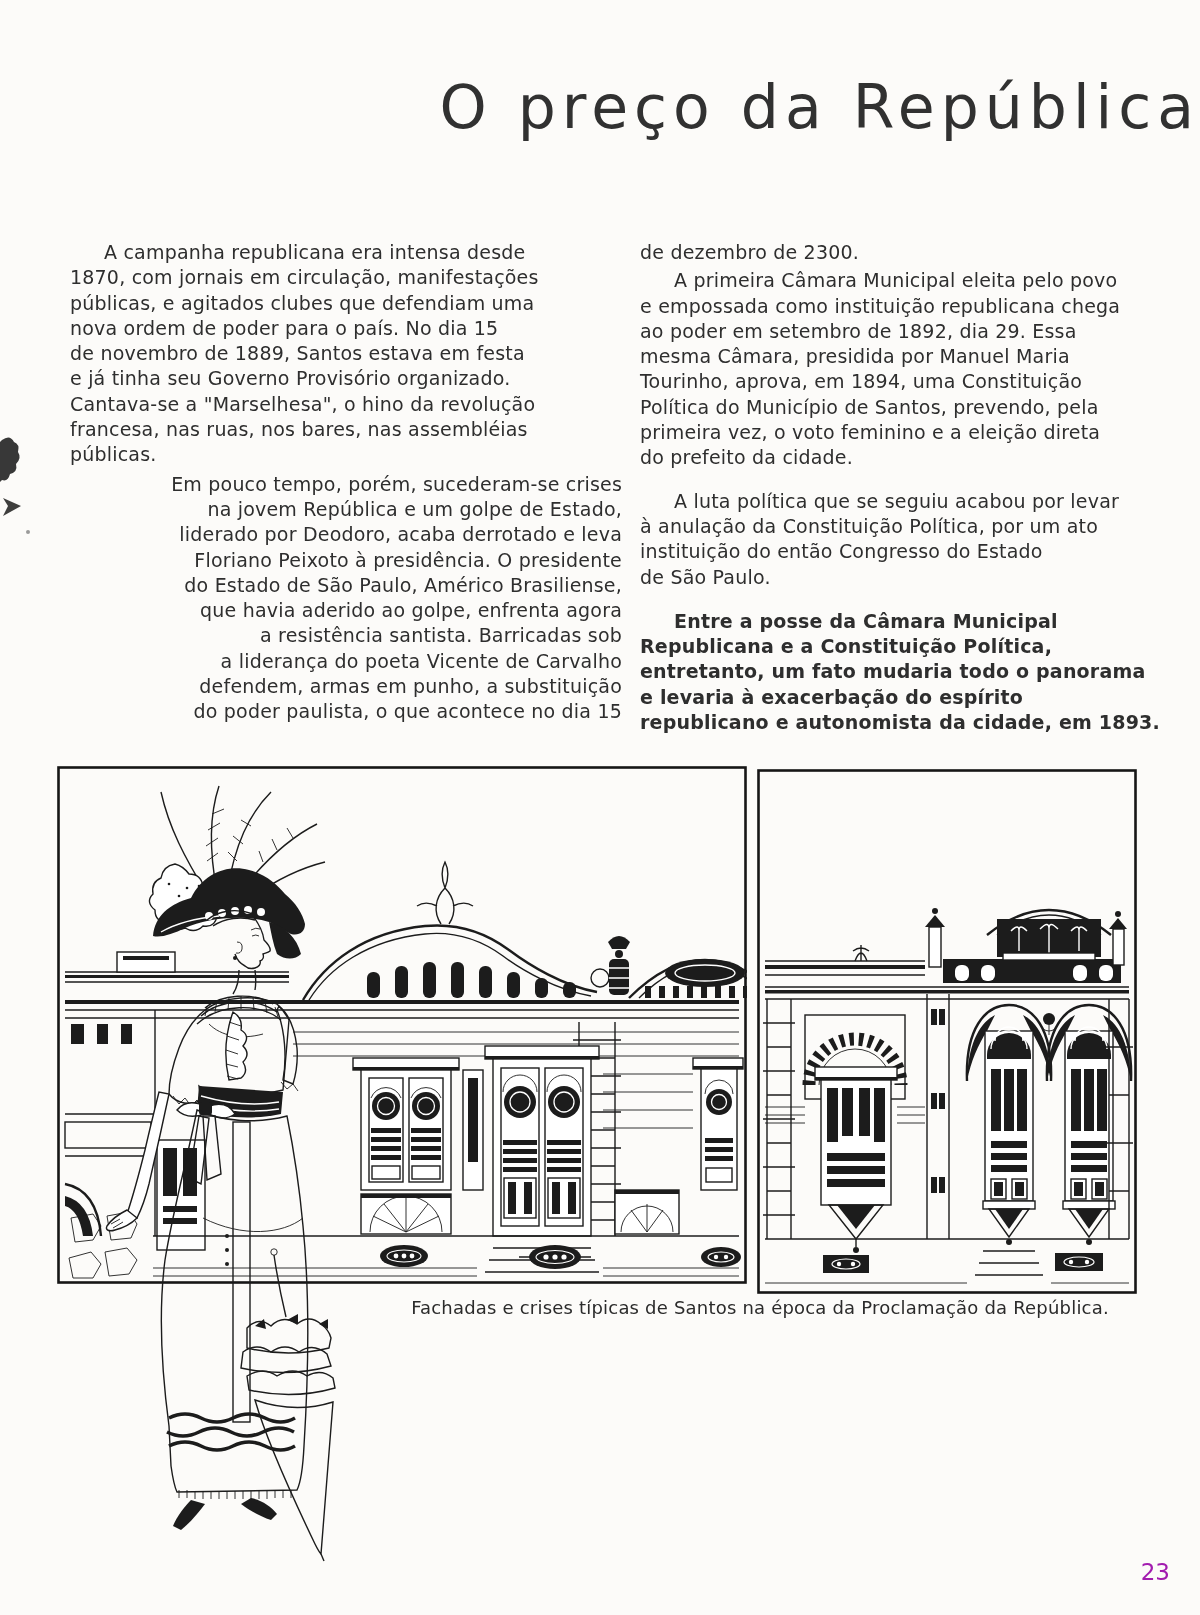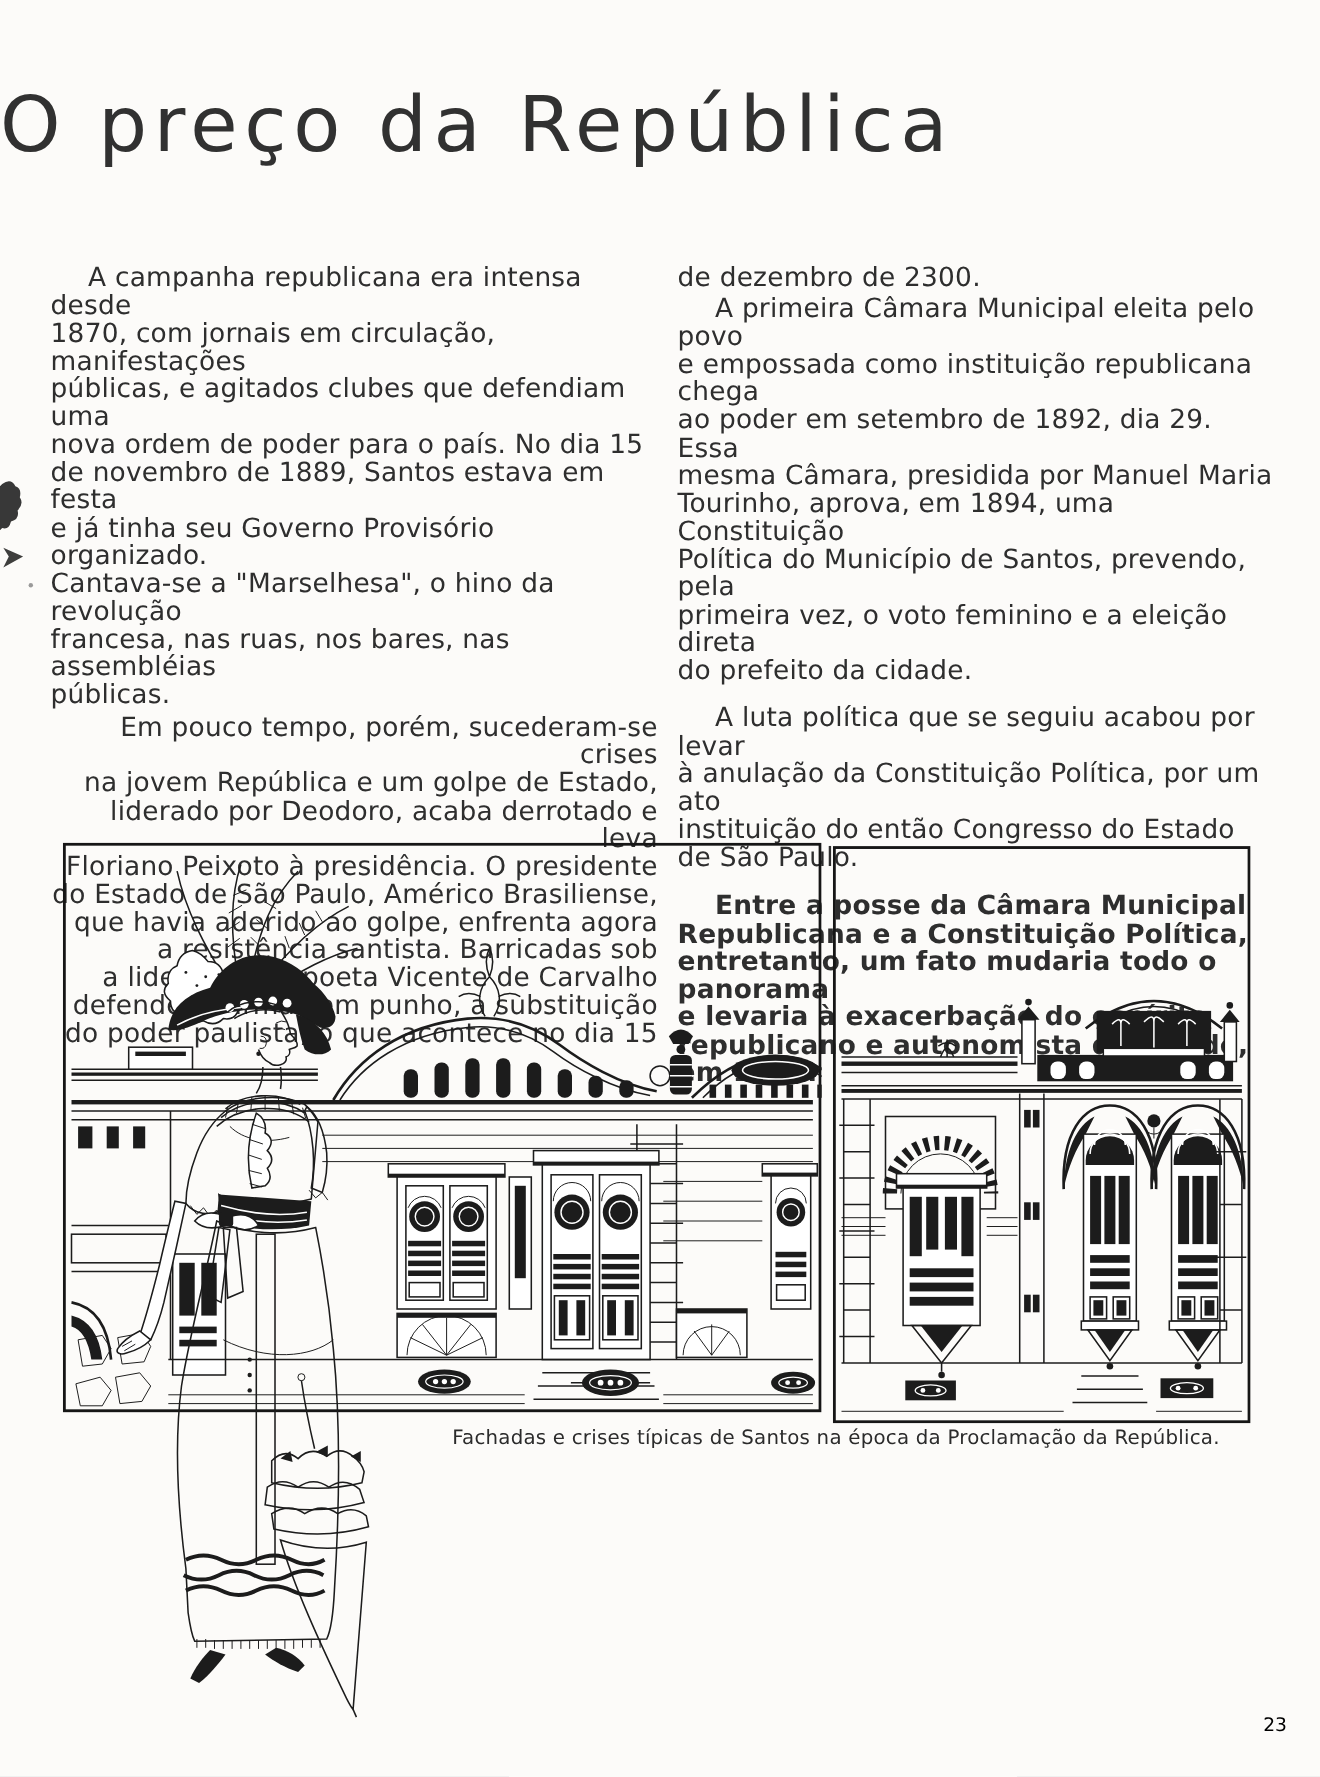--- a/index.html
+++ b/index.html
@@ -2,39 +2,39 @@
 <html><head>
 <meta charset="utf-8">
 <style>
   html,body{margin:0;padding:0;background:#e8e8e8;}
   .page{
     position:relative;width:1200px;height:1615px;margin:0 auto;
     background:#fcfbf9;overflow:hidden;
     font-family:"DejaVu Sans","Liberation Sans",sans-serif;color:#2e2e2e;
   }
   .title{
-    position:absolute;top:72px;left:0;width:100%;text-align:left;
-    font-size:70px;letter-spacing:6px;color:#313131;font-weight:400;
+    position:absolute;top:72px;left:0;width:100%;text-align:right;
+    font-size:60px;letter-spacing:6px;color:#313131;font-weight:400;
     white-space:nowrap;
   }
-  .col{position:absolute;top:240px;font-size:24px;line-height:25.3px;
-    letter-spacing:.2px;color:#2e2e2e;}
+  .col{position:absolute;top:240px;font-size:19px;line-height:25.3px;
+    letter-spacing:.2px;color:#2e2e2e;margin-left:24px;}
   .col-left{left:46px;width:552px;}
   .col-right{left:616px;width:548px;}
   .col p{margin:0;white-space:pre-line;}
   .ind{text-indent:34px;}
   .sp3{margin-top:3px!important;}
   .sp4{margin-top:4px!important;text-align:right;}
   .sp18{margin-top:18px!important;}
   .sp19{margin-top:19px!important;font-weight:bold;}
   .figure-caption{
     position:absolute;top:1297px;left:380px;width:760px;text-align:center;
     font-size:18px;color:#2b2b2b;white-space:nowrap;letter-spacing:.2px;
   }
-  .pagenum{position:absolute;top:1559px;right:30px;font-size:17px;color:#000000;}
+  .pagenum{position:absolute;top:1559px;right:30px;font-size:23px;color:#a21caf;}
   .panel-svg{position:absolute;}
   #leftPanel{left:57px;top:766px;}
   #rightPanel{left:757px;top:769px;}
   #edgeMarks{left:0;top:432px;}
   
   .pborder{fill:none;stroke:#161616;stroke-width:2.6px;}
   .ln{fill:none;stroke:#1c1c1c;stroke-width:1.4px;}
   .ln2{fill:none;stroke:#1c1c1c;stroke-width:2.4px;}
   .thin{fill:none;stroke:#1c1c1c;stroke-width:0.9px;}
   .dk{fill:#1c1c1c;stroke:none;}

